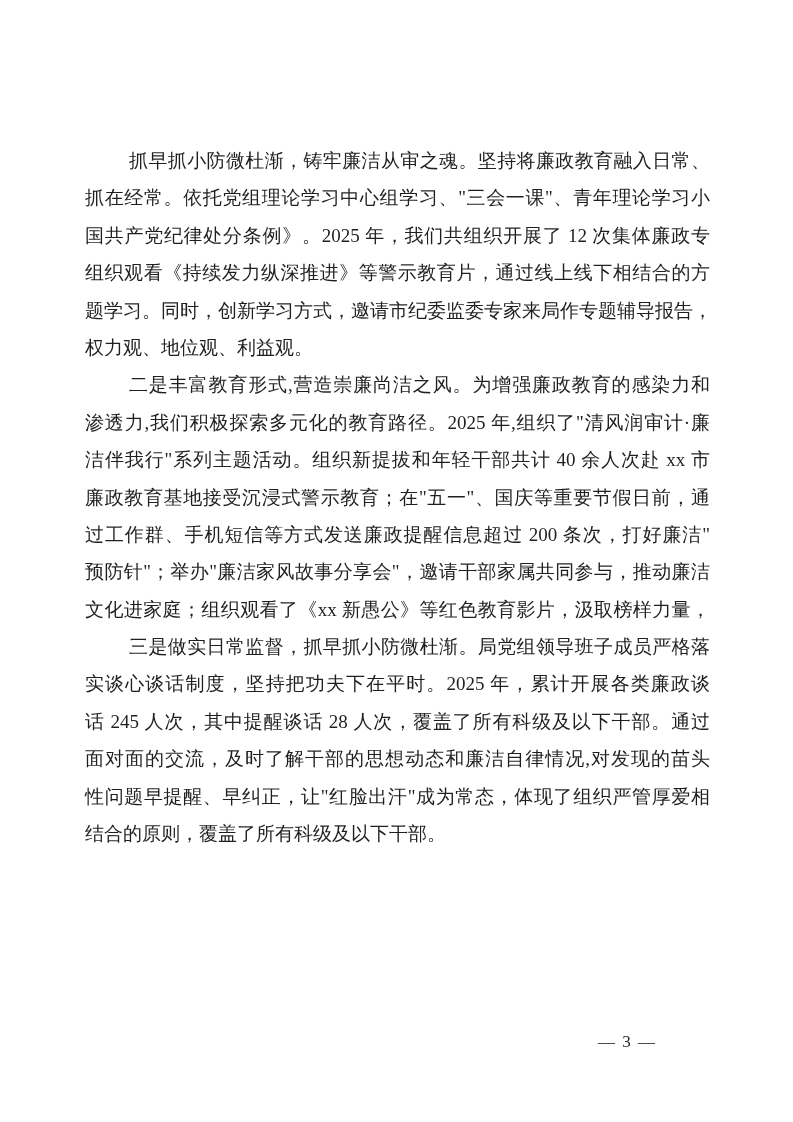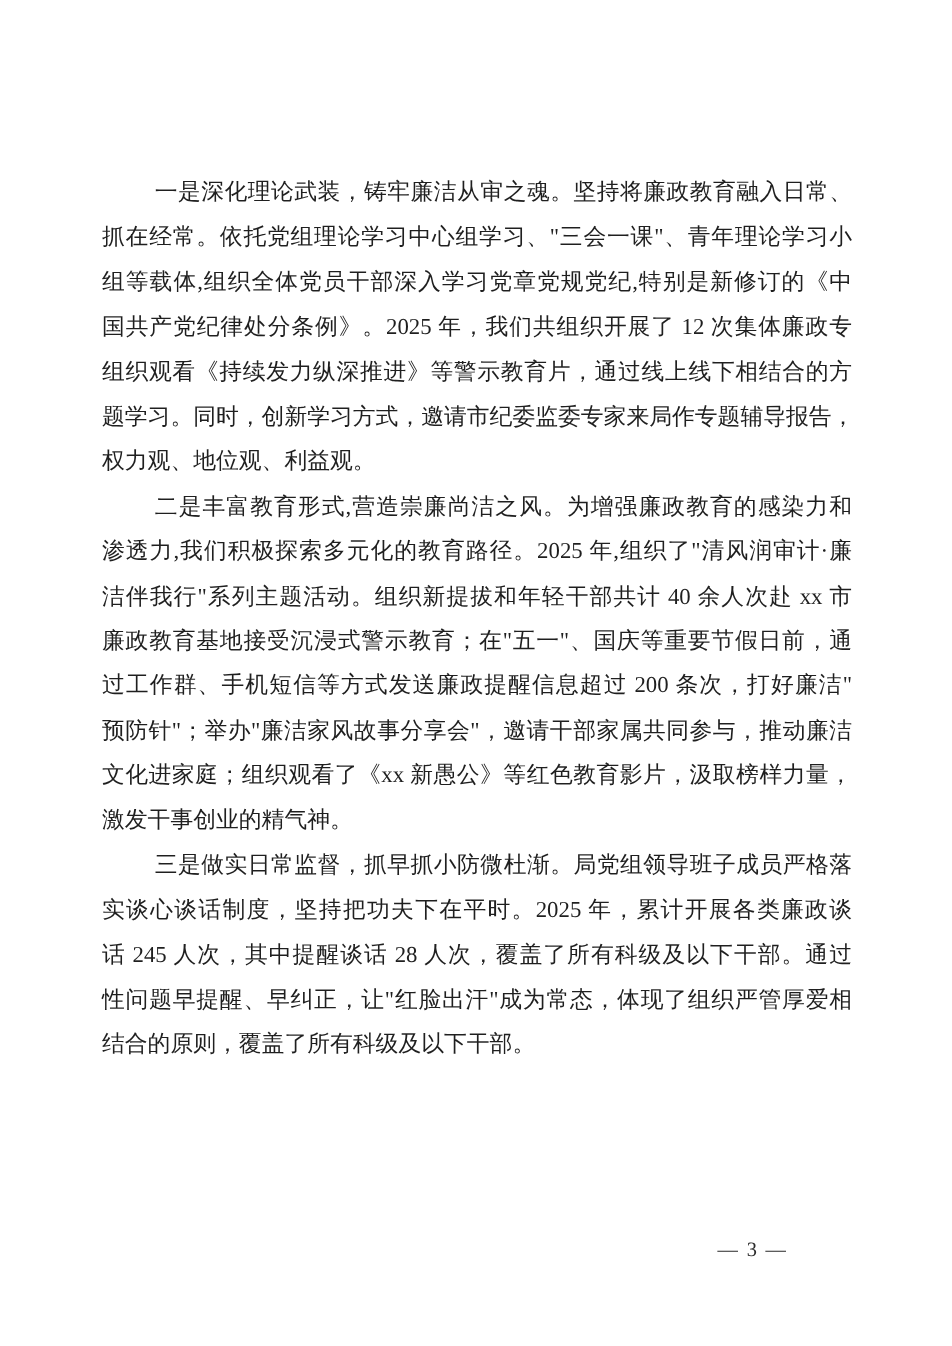--- a/index.html
+++ b/index.html
@@ -51,44 +51,43 @@
     color: #2a2a2a;
   }
 </style>
 </head>
 <body>
 
 <div class="page">
   <div class="content">
 
     <div class="para">
-      <div class="line pfirst">一是深化理论武装，铸牢廉洁从审之魂。坚持将廉政教育融入日常、</div>
+      <div class="line pfirst">抓早抓小防微杜渐，铸牢廉洁从审之魂。坚持将廉政教育融入日常、</div>
       <div class="line">抓在经常。依托党组理论学习中心组学习、"三会一课"、青年理论学习小</div>
-      <div class="line">组等载体,组织全体党员干部深入学习党章党规党纪,特别是新修订的《中</div>
       <div class="line">国共产党纪律处分条例》。2025 年，我们共组织开展了 12 次集体廉政专</div>
       <div class="line">组织观看《持续发力纵深推进》等警示教育片，通过线上线下相结合的方</div>
       <div class="line">题学习。同时，创新学习方式，邀请市纪委监委专家来局作专题辅导报告，</div>
       <div class="line plast">权力观、地位观、利益观。</div>
     </div>
 
     <div class="para">
       <div class="line pfirst">二是丰富教育形式,营造崇廉尚洁之风。为增强廉政教育的感染力和</div>
       <div class="line">渗透力,我们积极探索多元化的教育路径。2025 年,组织了"清风润审计·廉</div>
       <div class="line">洁伴我行"系列主题活动。组织新提拔和年轻干部共计 40 余人次赴 xx 市</div>
       <div class="line">廉政教育基地接受沉浸式警示教育；在"五一"、国庆等重要节假日前，通</div>
       <div class="line">过工作群、手机短信等方式发送廉政提醒信息超过 200 条次，打好廉洁"</div>
       <div class="line">预防针"；举办"廉洁家风故事分享会"，邀请干部家属共同参与，推动廉洁</div>
       <div class="line">文化进家庭；组织观看了《xx 新愚公》等红色教育影片，汲取榜样力量，</div>
-      <div class="line plast">激发干事创业的精气神。</div>
     </div>
 
     <div class="para">
       <div class="line pfirst">三是做实日常监督，抓早抓小防微杜渐。局党组领导班子成员严格落</div>
       <div class="line">实谈心谈话制度，坚持把功夫下在平时。2025 年，累计开展各类廉政谈</div>
       <div class="line">话 245 人次，其中提醒谈话 28 人次，覆盖了所有科级及以下干部。通过</div>
+      <div class="line">面对面的交流，及时了解干部的思想动态和廉洁自律情况,对发现的苗头</div>
       <div class="line">性问题早提醒、早纠正，让"红脸出汗"成为常态，体现了组织严管厚爱相</div>
       <div class="line plast">结合的原则，覆盖了所有科级及以下干部。</div>
     </div>
 
   </div>
 
   <div class="page-number">— 3 —</div>
 </div>
 
 </body></html>

